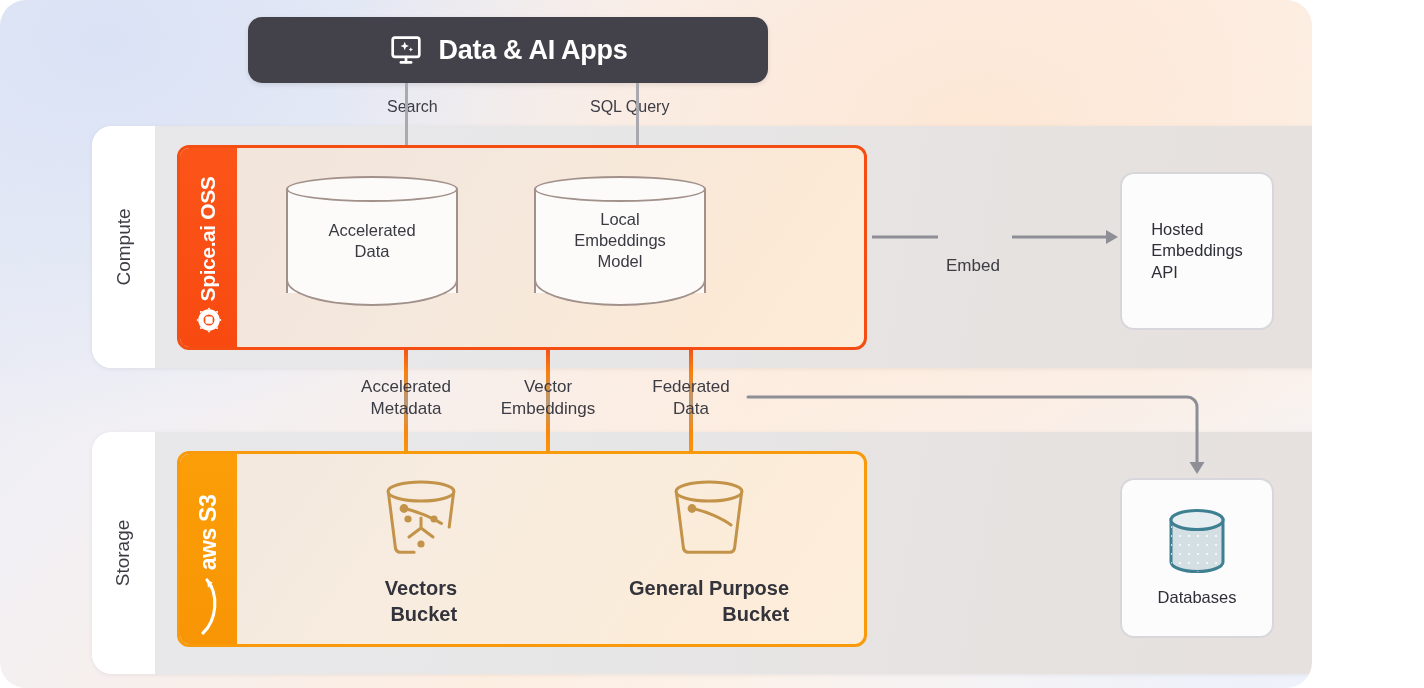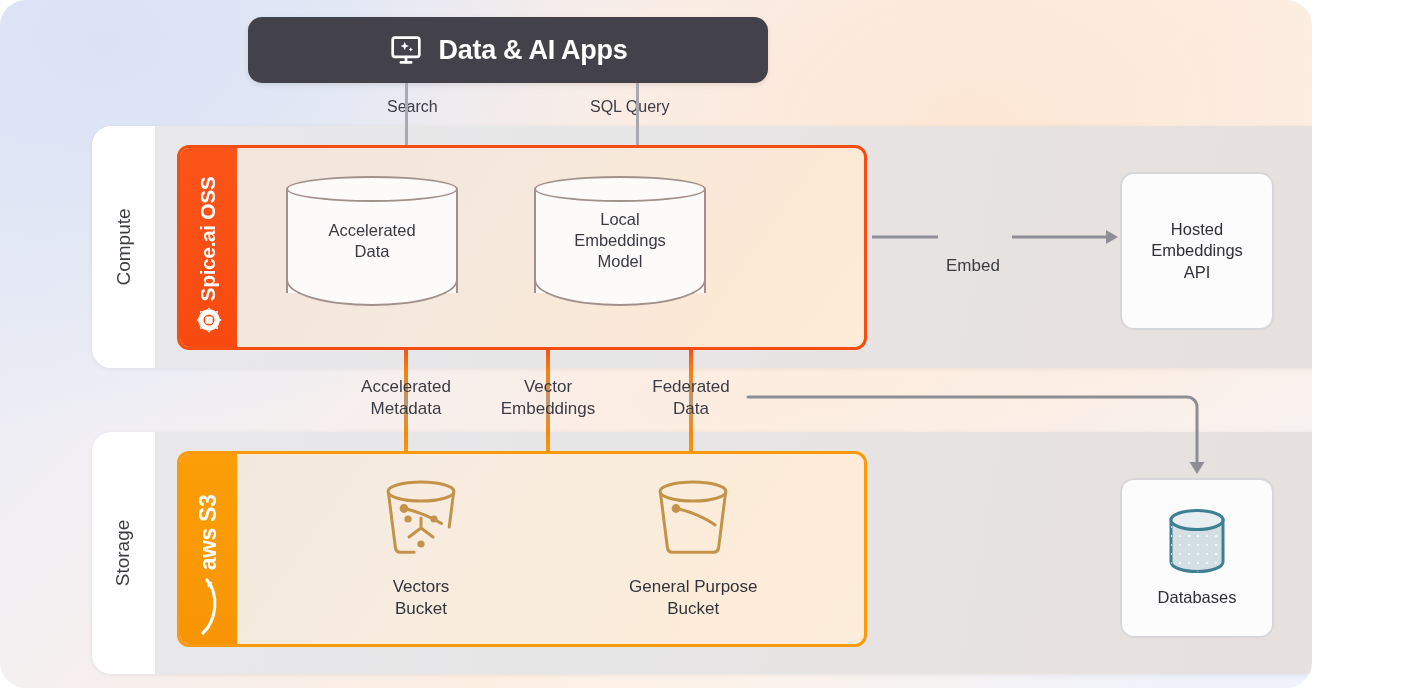--- a/index.html
+++ b/index.html
@@ -201,36 +201,36 @@
     align-items: center;
     justify-content: center;
     z-index: 5;
   }
   #hosted-api-box { left: 1120px; top: 172px; width: 154px; height: 158px; }
   #databases-box  { left: 1120px; top: 478px; width: 154px; height: 160px; }
   .white-box .label {
     font-size: 16.5px;
     line-height: 1.28;
     color: #2f2f38;
-    text-align: center;
+    text-align: left;
   }
   #databases-box .label { margin-top: 12px; }
 
   
   .bucket-node {
     position: absolute;
     display: flex;
     flex-direction: column;
     align-items: center;
   }
   .bucket-node .label {
     margin-top: 10px;
-    text-align: center;
-    font-size: 17px;
-    font-weight: 400;
+    text-align: right;
+    font-size: 20px;
+    font-weight: 700;
     line-height: 1.28;
     color: #33333c;
     white-space: nowrap;
   }
 
   
   .v-conn-orange {
     position: absolute;
     width: 4px;
     background: linear-gradient(180deg, #f4501a 0%, #f9800e 22%, #b89a78 50%, #f9870d 78%, #f9980a 100%);

